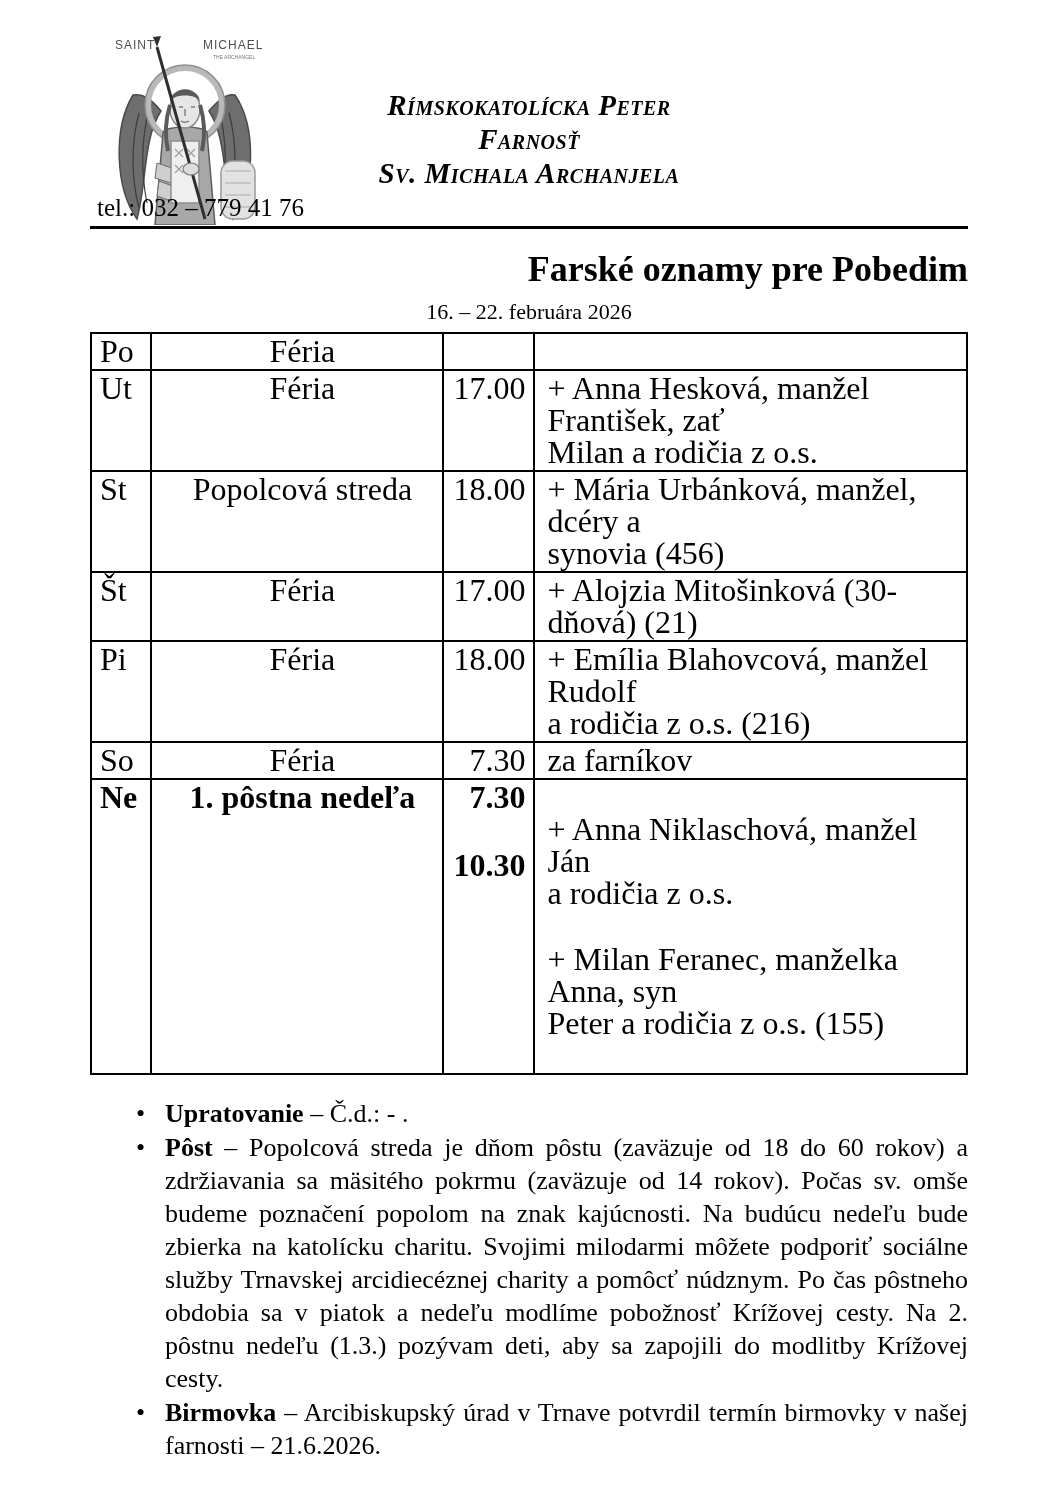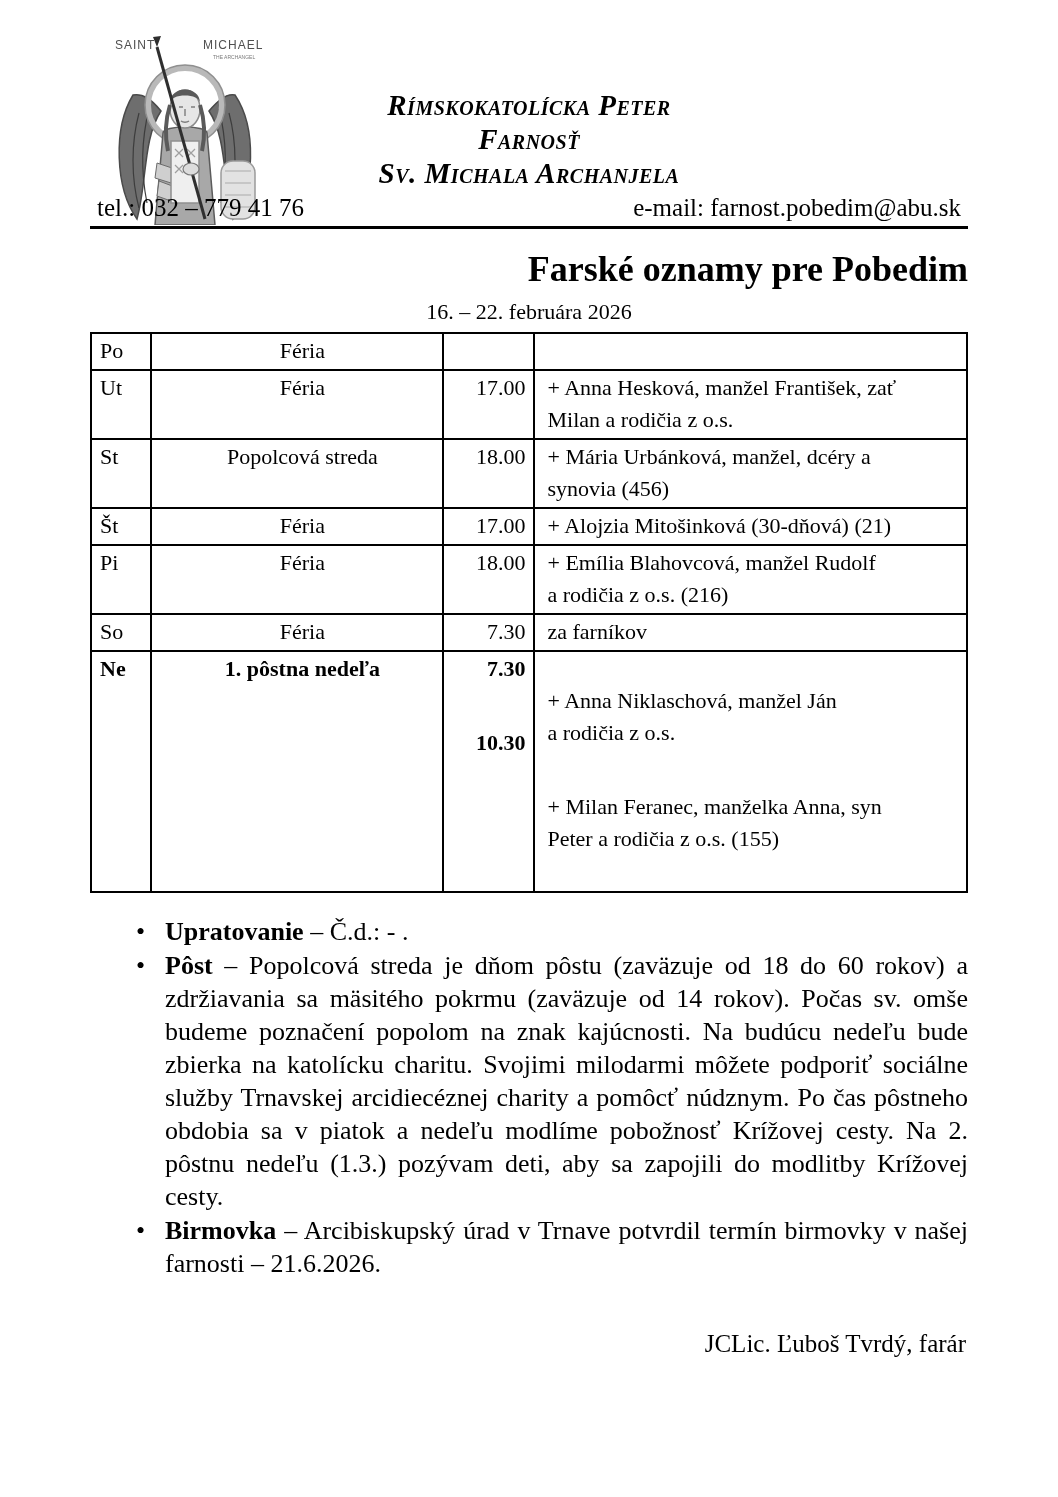--- a/index.html
+++ b/index.html
@@ -42,35 +42,35 @@
   }
   .doc-subtitle {
     text-align: center; font-size: 22px; margin-top: 10px; line-height: 26px;
   }
 
   
   table.schedule {
     border-collapse: collapse;
     width: 878px;
     margin-top: 7px;
-    font-size: 22px; line-height: 32px;
+    font-size: 32px; line-height: 32px;
     table-layout: fixed;
   }
   table.schedule td {
     border: 2px solid #000;
     vertical-align: top;
     padding-top: 1px; padding-bottom: 2px;
   }
   td.day    { width: 55px;  padding-left: 8px; }
   td.feast  { width: 266px; padding-left: 10px; text-align: center; }
   td.time   { width: 83px;  text-align: right; padding-right: 8px; }
   td.intent { width: 394px; padding-left: 12px; white-space: pre-line; padding-right: 4px; }
   tr.row-bold td.day, tr.row-bold td.feast, tr.row-bold td.time { font-weight: bold; }
   .entry-block { min-height: 66px; }
-  .entry-block + .entry-block { margin-top: 8px; }
+  .entry-block + .entry-block { margin-top: 2px; }
 
   
   ul.announcements { list-style: none; margin-top: 22px; }
   ul.announcements li {
     position: relative;
     padding-left: 75px;
     font-size: 26px; line-height: 33px;
     text-align: justify;
     margin-bottom: 1px;
   }
@@ -131,21 +131,20 @@
     </svg>
 
     <div class="org-block">
       <div>Rímskokatolícka Peter</div>
       <div>Farnosť</div>
       <div>Sv. Michala Archanjela</div>
     </div>
 
     <div class="contact-row">
       <span>tel.: 032 – 779 41 76</span>
-      <span>e-mail: farnost.pobedim@abu.sk</span>
     </div>
   </div>
   <div class="rule"></div>
 
   <h1 class="doc-title">Farské oznamy pre Pobedim</h1>
   <div class="doc-subtitle">16. – 22. februára 2026</div>
 
   <table class="schedule">
     <tbody>
       <tr>

